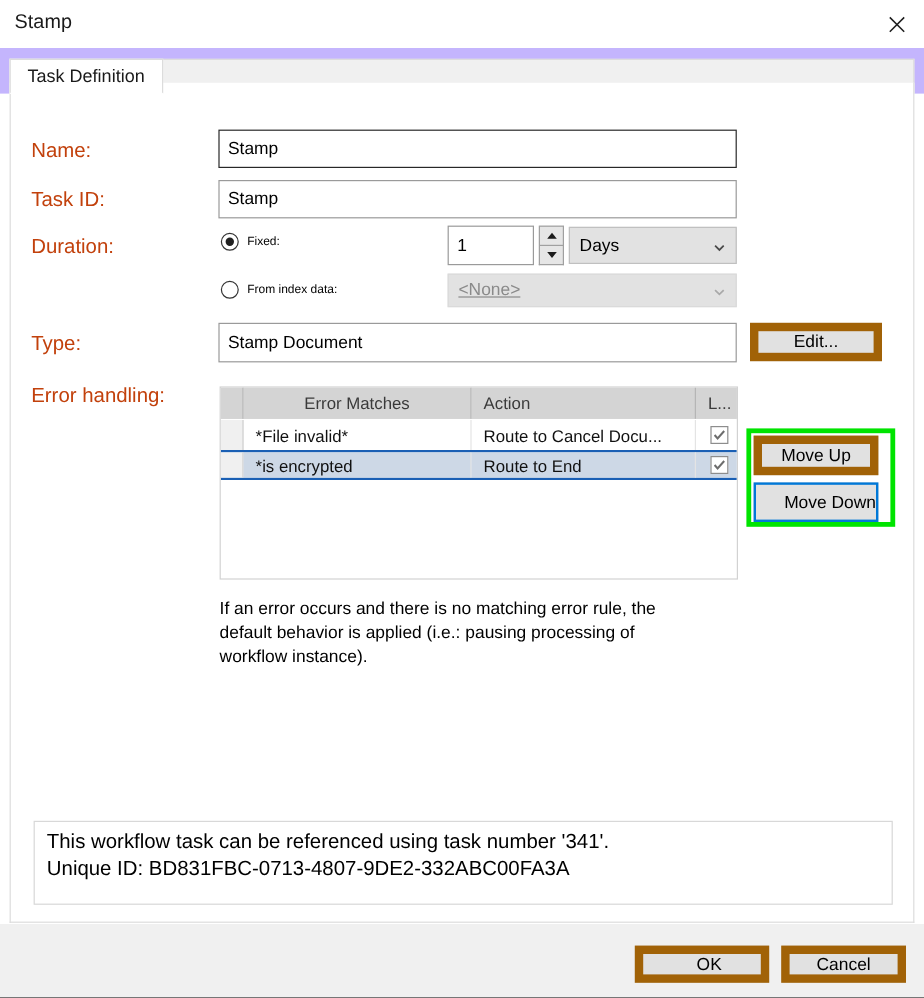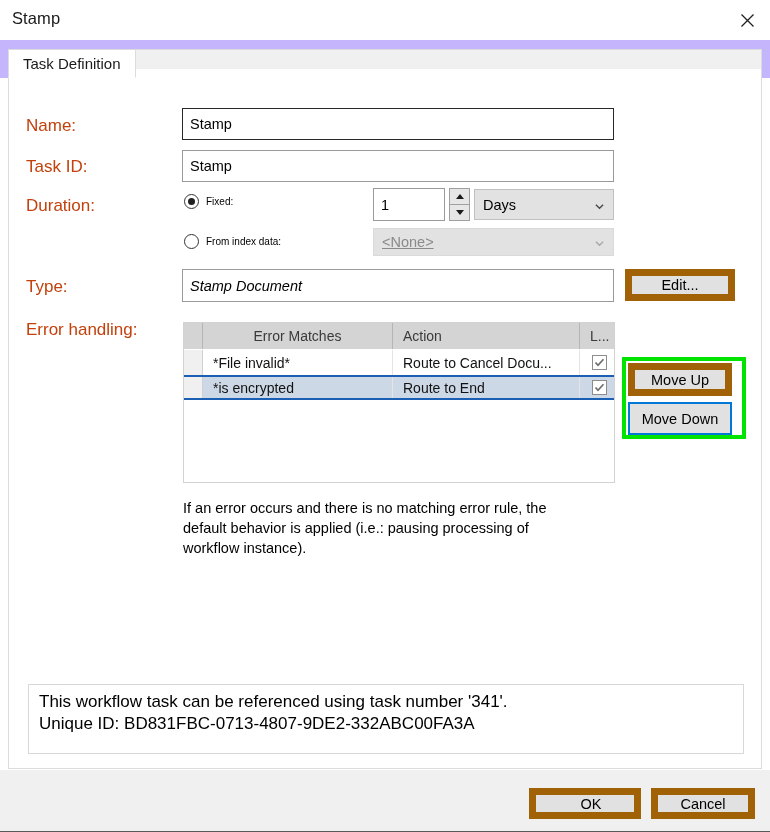--- a/index.html
+++ b/index.html
@@ -201,21 +201,21 @@
     background: #e1e1e1;
     border: 7px solid #a16207;
     font-family: "Liberation Sans", sans-serif;
     font-size: 14.5px;
     color: #000000;
     display: flex;
     align-items: center;
     justify-content: center;
     cursor: default;
   }
-  .pbtn.focus { border: 2px solid #0078d7; }
+  .pbtn.focus { border: 2px solid #0078d7; justify-content: flex-end; }
 
   
   .grid {
     position: absolute;
     box-sizing: border-box;
     background: #ffffff;
     border: 1px solid #d2d2d2;
     overflow: hidden;
   }
   .grid-head {
@@ -403,21 +403,21 @@
 </div>
 
 <div class="combo disabled" style="left:373px; top:228px; width:241px; height:28px;">
   <span>&lt;None&gt;</span>
   <svg class="chev" viewBox="0 0 10 7">
     <path class="chev-path" d="M1 1.5 L5 5.5 L9 1.5"></path>
   </svg>
 </div>
 
 <div class="flabel" style="left:26px; top:277px;">Type:</div>
-<div class="tinput thin" style="left:182px; top:269px; width:432px; height:33px;font-style:italic;">
+<div class="tinput thin" style="left:182px; top:269px; width:432px; height:33px;">
   <span>Stamp Document</span>
 </div>
 <div class="pbtn" style="left:625px; top:269px; width:110px; height:32px;">
   <span>Edit...</span>
 </div>
 
 <div class="flabel" style="left:26px; top:320px;">Error handling:</div>
 
 <div class="grid" style="left:183px; top:322px; width:432px; height:161px;">
   <div class="grid-head">

